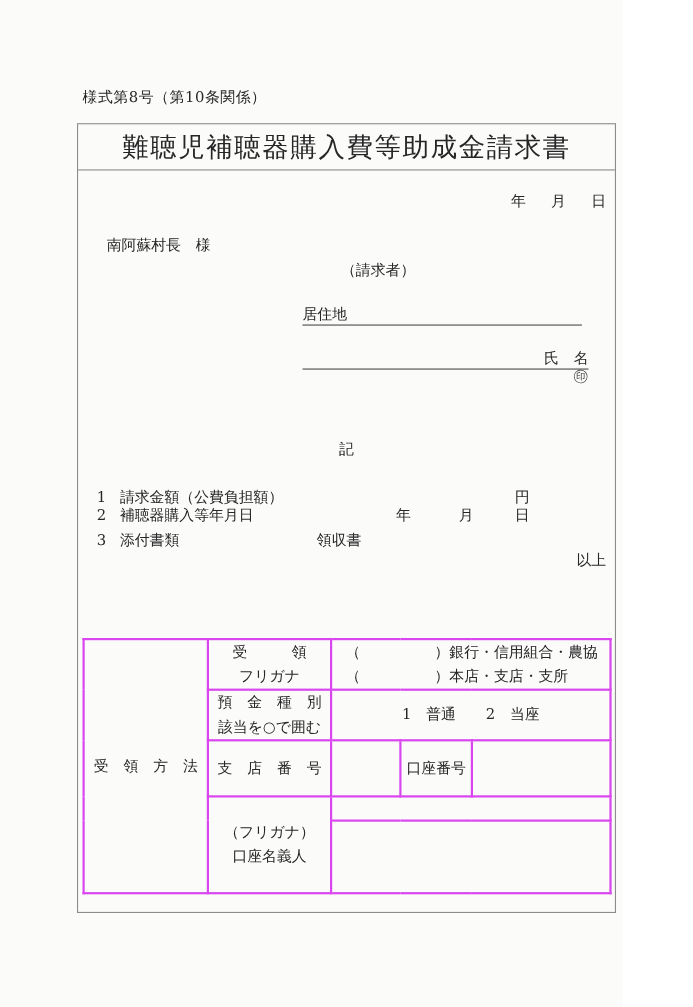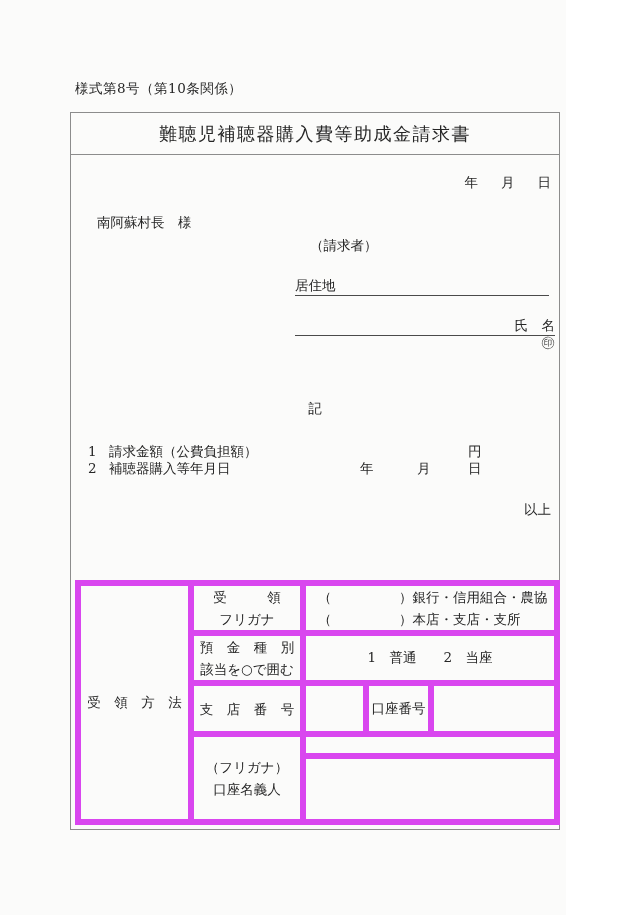--- a/index.html
+++ b/index.html
@@ -18,29 +18,29 @@
   .box {
     position:absolute; left:70px; top:112px;
     width:490px; height:718px;
     border:1.5px solid #8c8c8c;
   }
   .title-bar {
     position:absolute; left:0; right:0; top:0; height:42px;
     border-bottom:1.5px solid #8c8c8c;
     display:flex; align-items:center; justify-content:center;
   }
-  .title-bar span { font-size:18px; letter-spacing:1.5px; }
+  .title-bar span { font-size:24px; letter-spacing:1.5px; }
   .date-line {
     position:absolute; top:61px; right:8px;
     display:flex; gap:23px;
   }
   .addressee { position:absolute; left:26px; top:101px; }
   .claimant  { position:absolute; left:239px; top:124px; }
   .field {
-    position:absolute; left:224px; height:19px;
+    position:absolute; left:204px; height:19px;
     border-bottom:1px solid #4a4a4a;
     display:flex; align-items:flex-end; justify-content:space-between;text-align:right;
   }
   .address-field { top:164px; width:254px; }
   .name-field    { top:204px; width:260px;flex-direction:column; }
   .seal { font-size:14px; line-height:1; color:#333; }
   .statement { position:absolute; left:17px; top:243px; letter-spacing:0.5px; }
   .record-marker { position:absolute; left:0; right:0; top:287px; text-align:center; }
   .item { position:absolute; left:17px; right:0; height:20px; }
   .item-1 { top:330px; } .item-2 { top:347px; } .item-3 { top:369px; }
@@ -49,21 +49,21 @@
   .p-unit  { left:380px; }
   .p-year  { left:272px; }
   .p-month { left:329px; }
   .p-day   { left:380px; }
   .p-value { left:200px; }
   .closing { position:absolute; top:388px; right:8px; }
   table.pay-table {
     position:absolute; left:4px; top:467px;
     width:479px; border-collapse:collapse; table-layout:fixed;
   }
-  table.pay-table td { border:6px solid #d946ef; vertical-align:middle;margin-left:24px; }
+  table.pay-table td { border:2px solid #d946ef; vertical-align:middle;margin-left:24px; }
   .lbl { text-align:center; line-height:22px; }
   .cnt { padding-left:12px; line-height:22px; }
   .ctr { text-align:center; }
   .method-cell { text-align:center; }
   .r1 td { height:43px; } .r2 td { height:44px; } .r3 td { height:51px; }
   .r4a td { height:22px; } .r4b td { height:66px; }
 </style>
 </head>
 <body>
 
@@ -104,20 +104,24 @@
       <span class="pos p-unit">円</span>
     </div>
 
     <div class="item item-2">
       <span class="item-no">2</span><span>補聴器購入等年月日</span>
       <span class="pos p-year">年</span>
       <span class="pos p-month">月</span>
       <span class="pos p-day">日</span>
     </div>
 
+    <div class="item item-3">
+      <span class="item-no">3</span><span>添付書類</span>
+      <span class="pos p-value">領収書</span>
+    </div>
 
     <div class="closing">以上</div>
 
     <table class="pay-table">
       <colgroup>
         <col style="width:113px">
           <col style="width:112px">
           <col style="width:63px">
           <col style="width:65px">
           <col style="width:126px">

